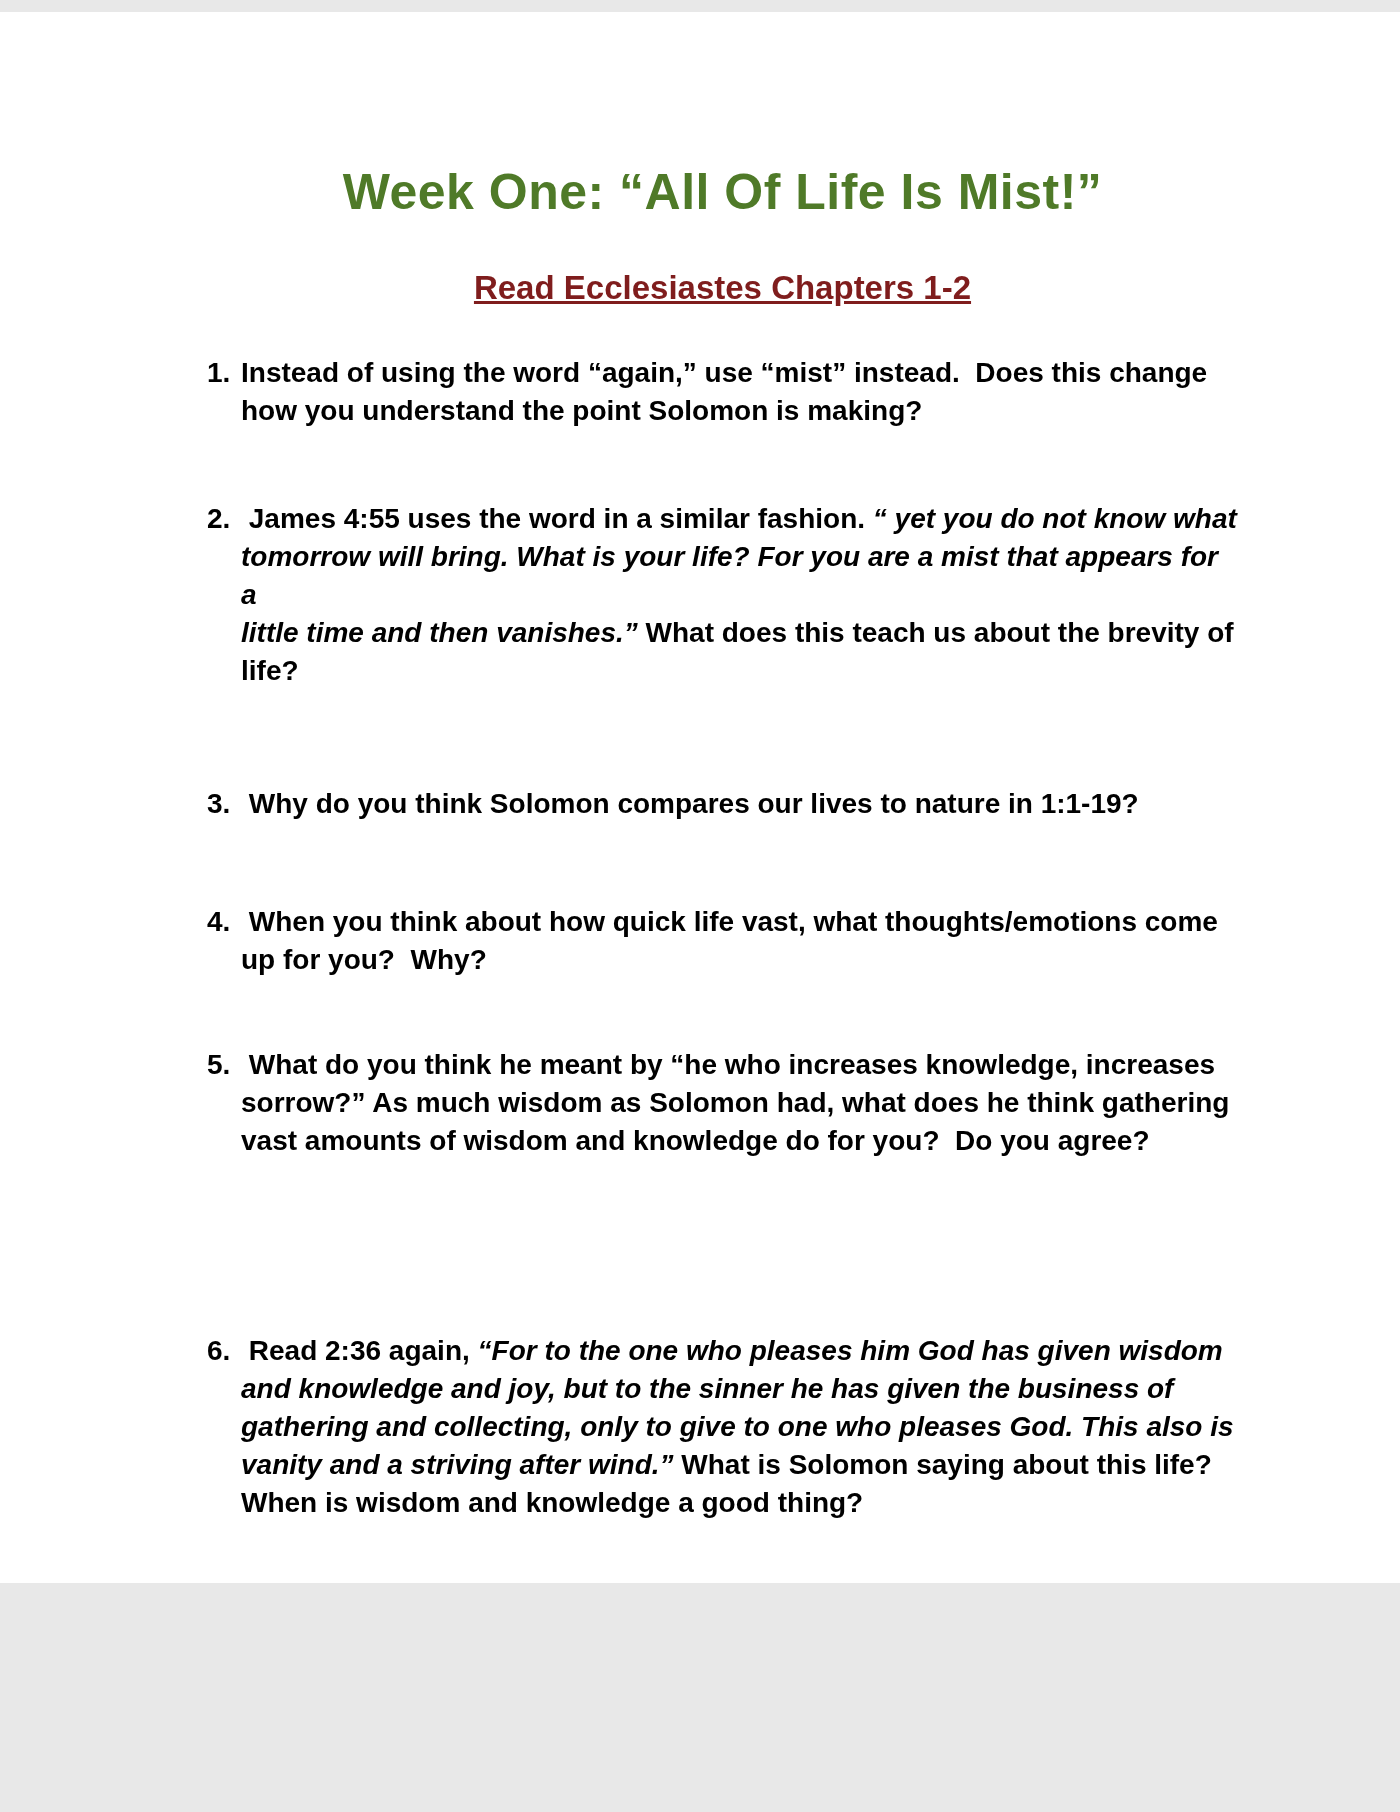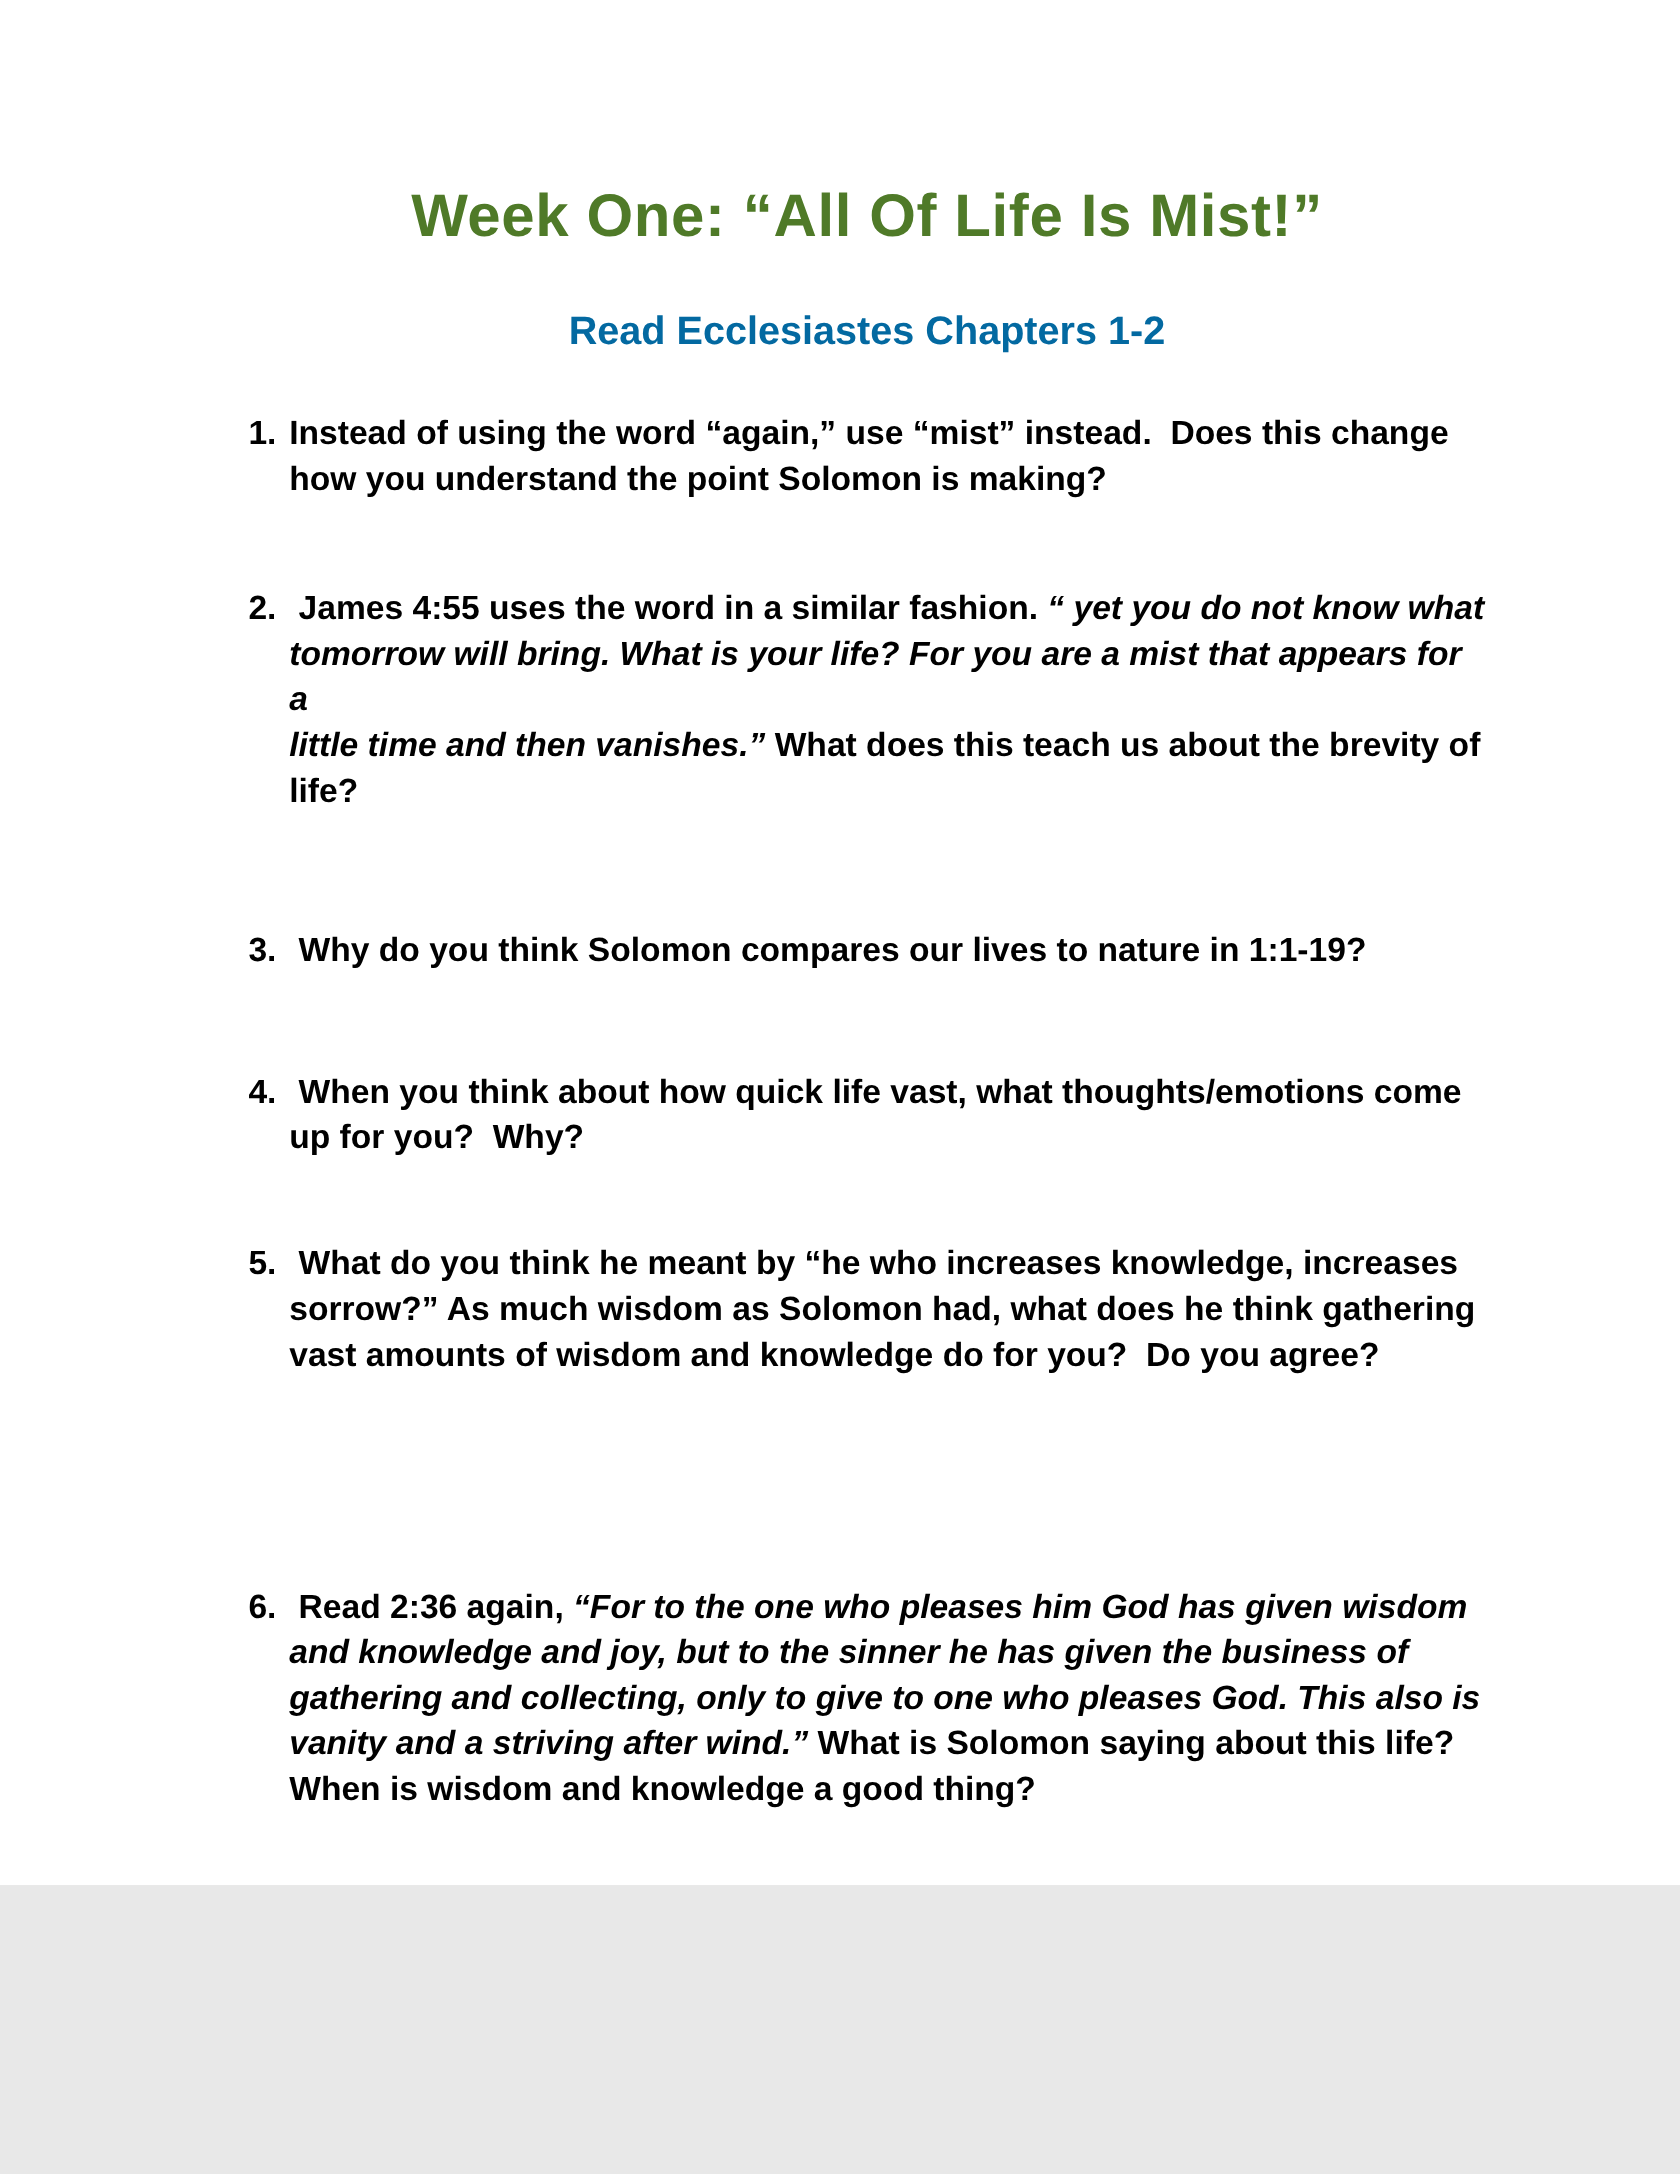--- a/index.html
+++ b/index.html
@@ -1,20 +1,20 @@
 <!DOCTYPE html>
 <html><head>
 <meta charset="utf-8">
 <style>
   html, body { margin: 0; padding: 0; background: #e8e8e8; }
   .page {
     position: relative;
     width: 1400px;
     height: 1571px;
-    margin: 0 auto;
+    margin: 12px auto;
     background: #ffffff;
     font-family: "Liberation Sans", sans-serif;
     font-weight: bold;
     color: #000000;
     overflow: hidden;
     box-sizing: border-box;
   }
   .content {
     box-sizing: border-box;
     padding: 150px 162px 0 207px;
@@ -47,21 +47,21 @@
   .question:nth-child(3) { margin-bottom: 80px; }
   .question:nth-child(4) { margin-bottom: 67px; }
   .question:nth-child(5) { margin-bottom: 172px; }
 </style>
 </head>
 <body>
 
 <div class="page" style="background: rgb(255, 255, 255); color: rgb(0, 0, 0);">
   <div class="content">
     <h1 class="doc-title" style="color: rgb(79, 122, 40);">Week One: “All Of Life Is Mist!”</h1>
-    <h2 class="doc-subtitle" style="color: #0369a1;">Read Ecclesiastes Chapters 1-2</h2>
+    <h2 class="doc-subtitle" style="color: #7f1d1d; text-decoration: underline;">Read Ecclesiastes Chapters 1-2</h2>
     <div class="questions">
   <div class="question">
     <span class="q-number">1.</span>
     <span class="q-text"><span class="seg">Instead of using the word “again,” use “mist” instead.  Does this change
 how you understand the point Solomon is making?</span></span>
   </div>
 
   <div class="question">
     <span class="q-number">2.</span>
     <span class="q-text"><span class="seg"> James 4:55 uses the word in a similar fashion. </span><span class="seg italic">“ yet you do not know what

